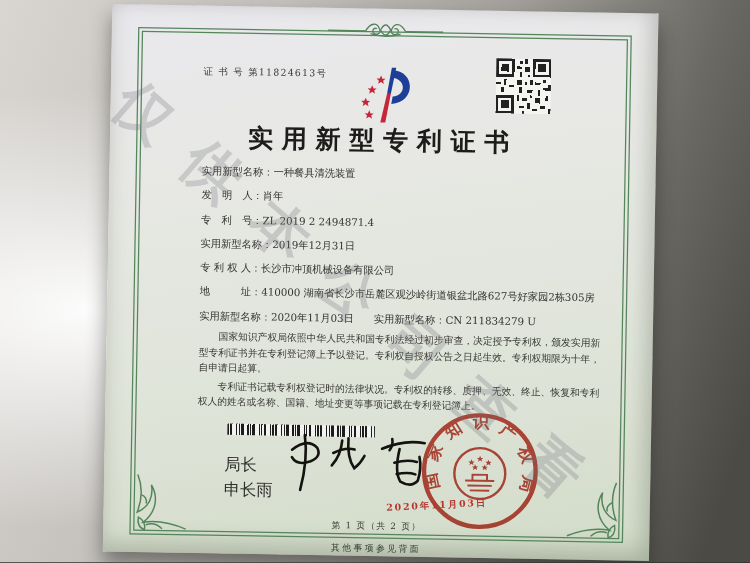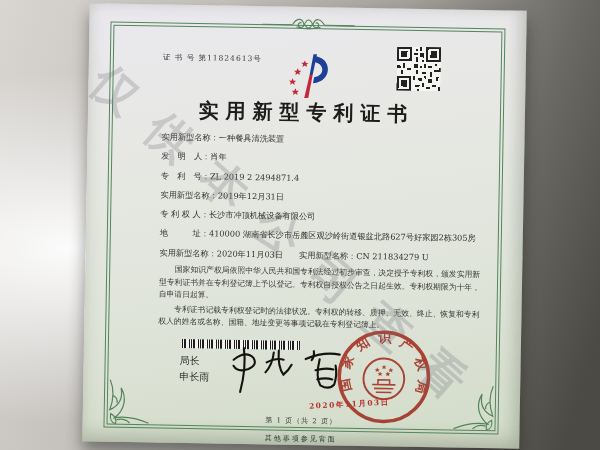--- a/index.html
+++ b/index.html
@@ -32,21 +32,21 @@
     font-size:20px;font-weight:bold;letter-spacing:7px;color:#1d1c1a;}
   .content{position:absolute;left:74px;right:42px;top:127px;font-size:8.2px;line-height:1.3;}
   .field{display:flex;margin-bottom:8.6px;}
   .field .lbl{flex:none;white-space:pre;}
   .field .val{flex:1;}
   .grant-row{display:flex;gap:16px;margin-bottom:6px;}
   .paras{margin-top:4px;font-size:7.8px;line-height:1.6;text-align:justify;color:#3a3935;}
   .paras p{margin:0 0 2px 0;text-indent:2em;}
   .barcode{position:absolute;left:98px;top:334px;width:118px;height:9px;
     background:repeating-linear-gradient(90deg,#1d1d1d 0,#1d1d1d 1px,#f2f2ef 1px,#f2f2ef 2px,#1d1d1d 2px,#1d1d1d 4px,#f2f2ef 4px,#f2f2ef 7px,#1d1d1d 7px,#1d1d1d 8px,#f2f2ef 8px,#f2f2ef 9px);}
-  .director{position:absolute;left:96px;top:348px;font-size:10px;line-height:1.55;color:#2f2e2b;}
+  .director{position:absolute;left:96px;top:358px;font-size:13px;line-height:1.55;color:#2f2e2b;}
   .signature{position:absolute;left:138px;top:338px;}
   .seal{position:absolute;left:252px;top:320px;width:97px;height:97px;opacity:.9;mix-blend-mode:multiply;}
   .seal-date{position:absolute;left:226px;top:389px;width:160px;font-size:7.5px;color:#b5342e;
     letter-spacing:1.5px;transform:rotate(-4deg);font-weight:bold;}
   .page-note{position:absolute;left:0;top:409px;width:100%;text-align:center;font-size:7px;color:#3a3935;letter-spacing:1px;}
   .back-note{position:absolute;left:0;top:426.5px;width:100%;text-align:center;font-size:7px;color:#2f3a2f;letter-spacing:2px;}
   .watermark{
     position:absolute;left:118px;top:52px;width:640px;
     transform:rotate(41deg);transform-origin:0 0;
     font-size:46px;font-weight:bold;letter-spacing:26px;

